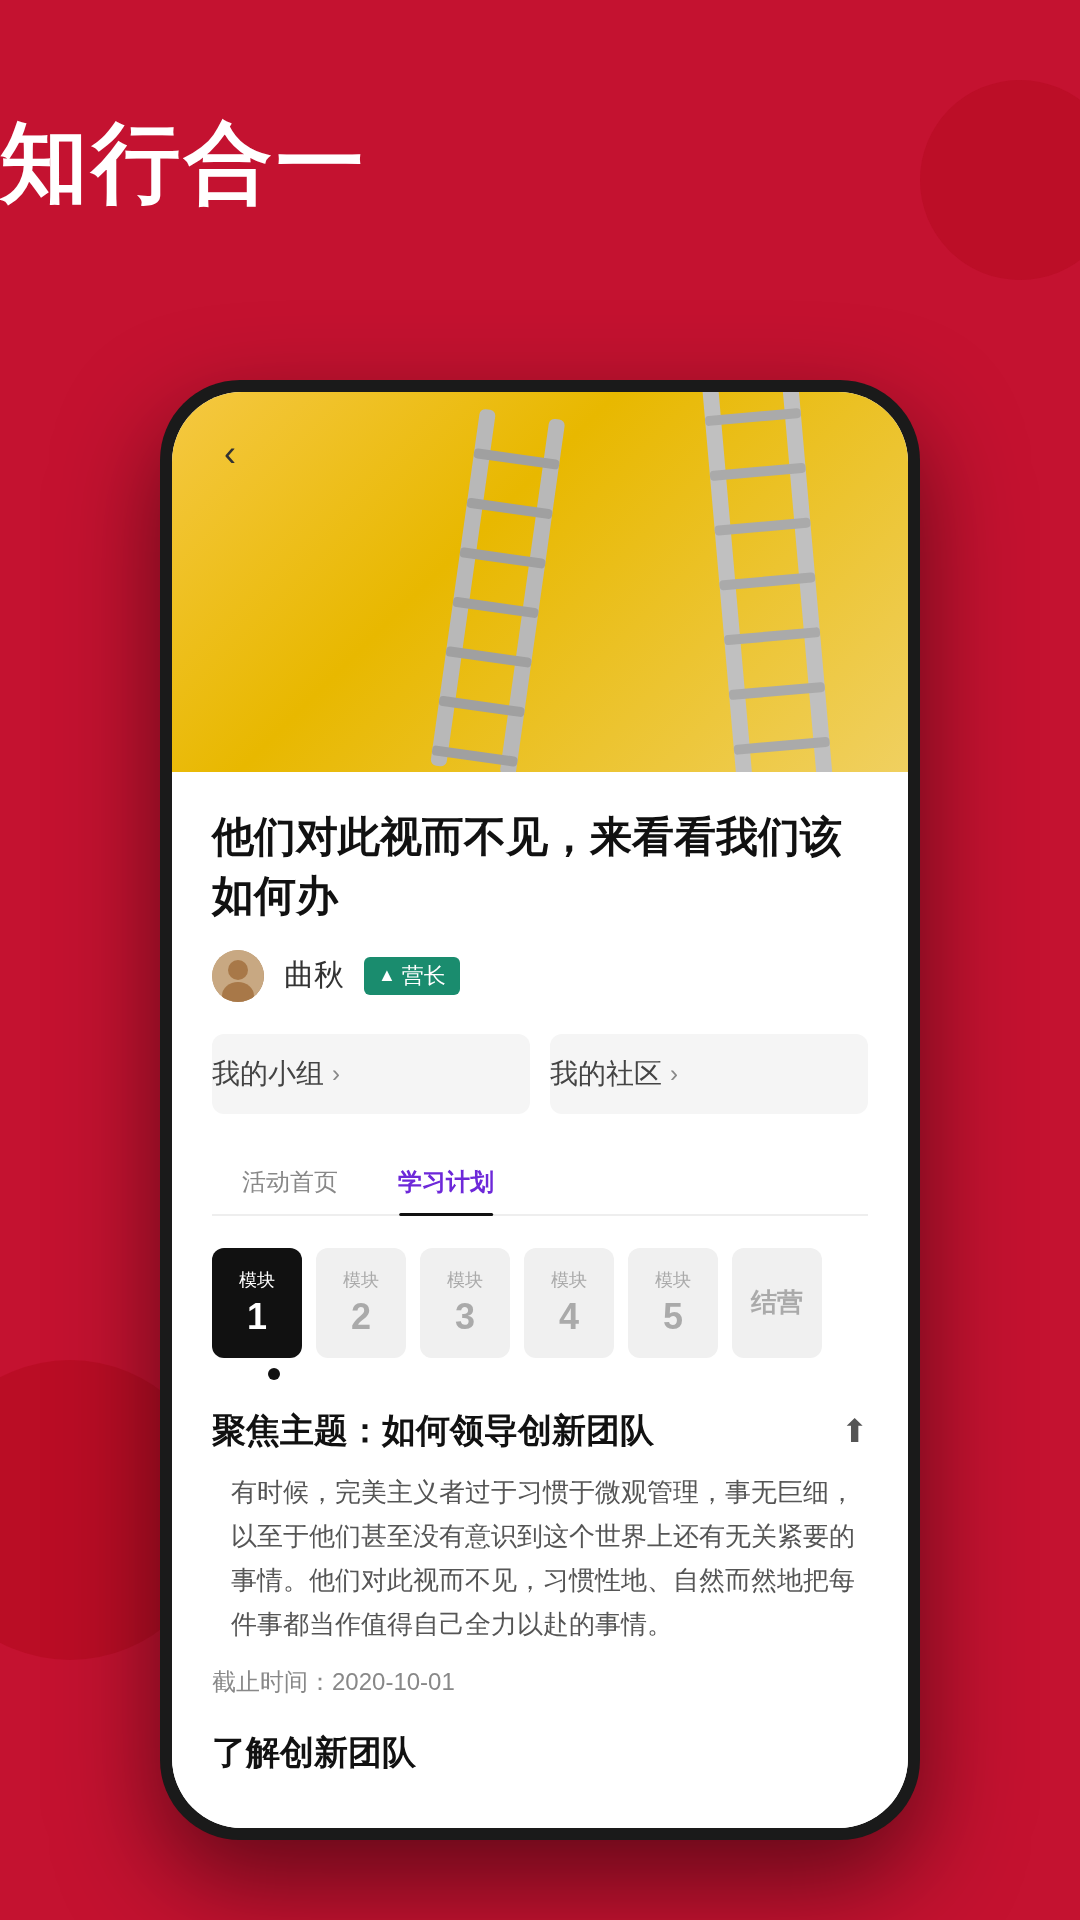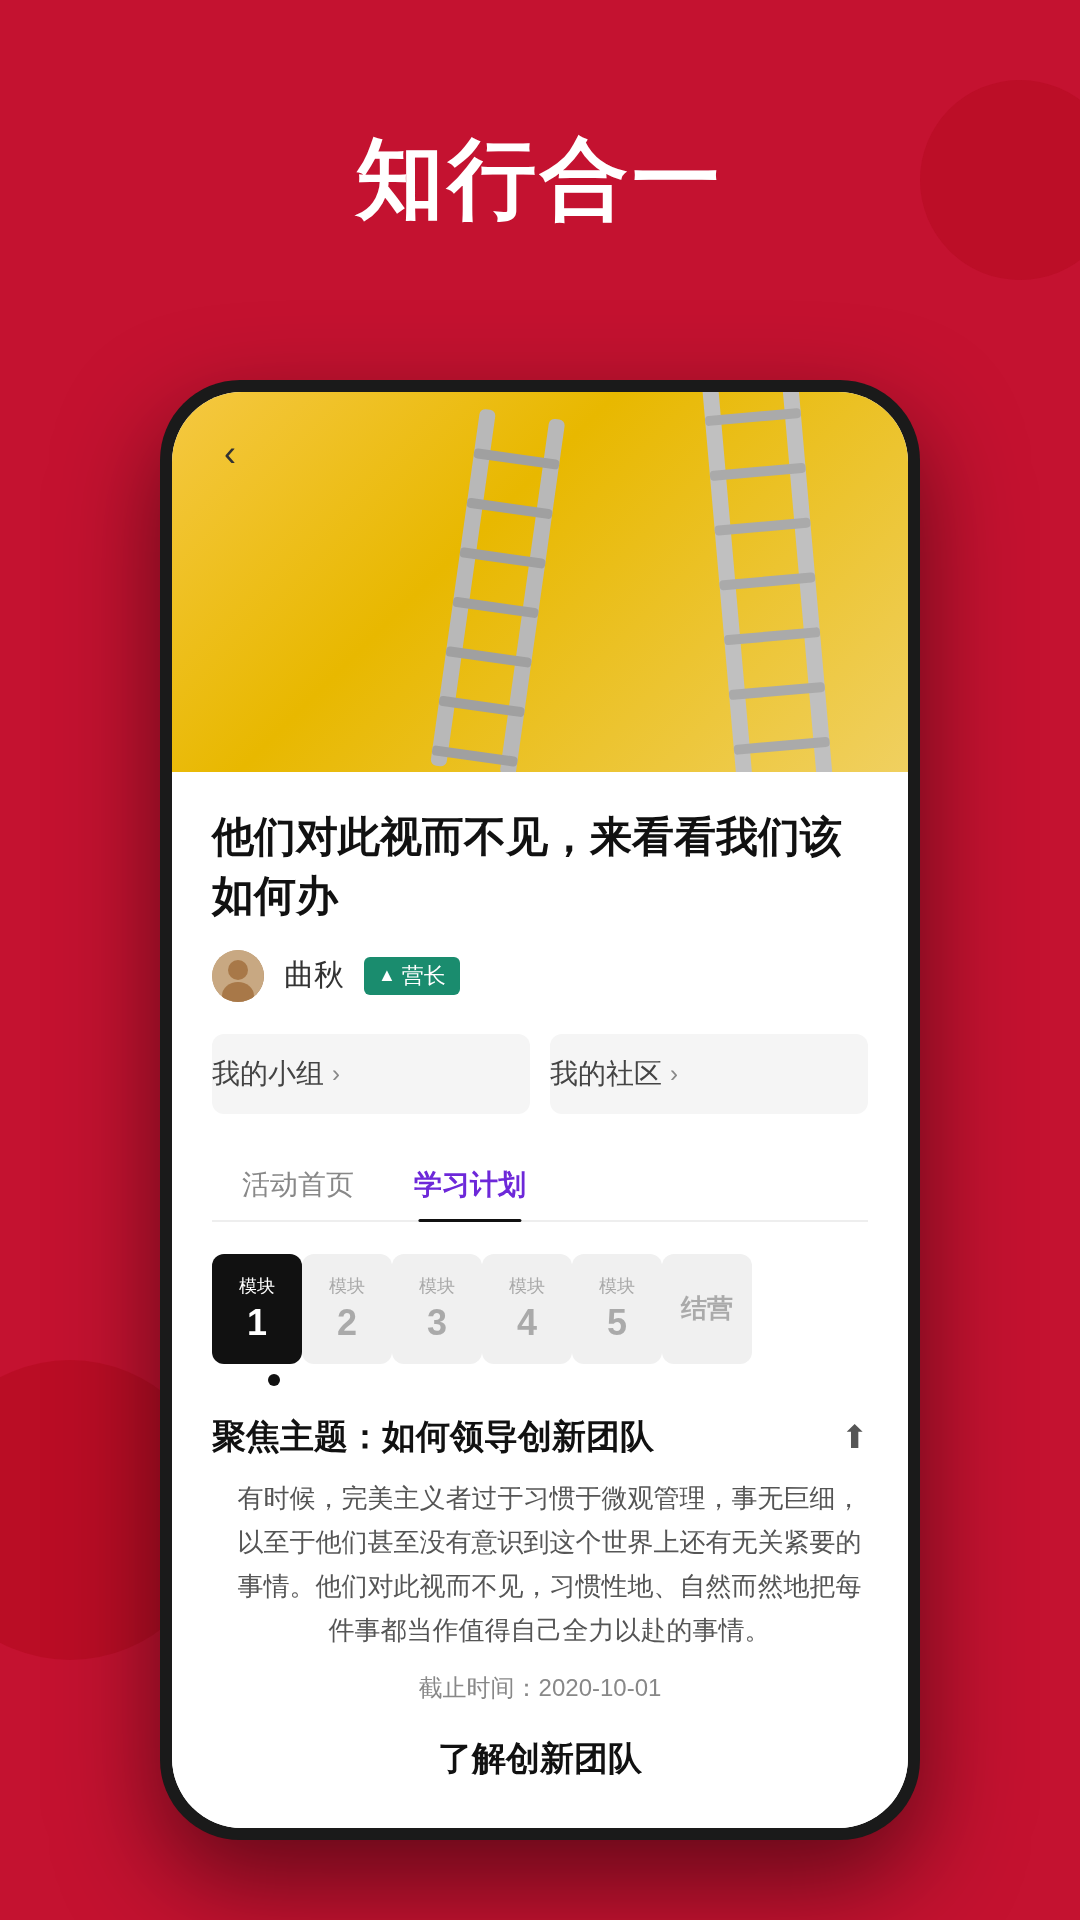--- a/index.html
+++ b/index.html
@@ -28,23 +28,23 @@
       height: 200px;
       border-radius: 50%;
       background: rgba(180, 10, 30, 0.5);
       top: 80px;
       right: -40px;
     }
 
     
     .hero-text {
       position: absolute;
-      top: 120px;
+      top: 104px;
       width: 100%;
-      text-align: center;
+      text-align: left;
     }
     .hero-title {
       font-size: 88px;
       font-weight: 700;
       color: #ffffff;
       letter-spacing: 4px;
     }
     .hero-subtitle {
       font-size: 46px;
       font-weight: 400;
@@ -198,21 +198,21 @@
 
     
     .tabs-row {
       display: flex;
       gap: 0;
       margin-bottom: 32px;
       border-bottom: 2px solid #eeeeee;
     }
     .tab-item {
       padding: 16px 30px;
-      font-size: 28px;
+      font-size: 24px;
       color: #888;
       position: relative;
     }
     .tab-item.active {
       color: #6d28d9;
       font-weight: 700;
     }
     .tab-item.active::after {
       content: '';
       position: absolute;
@@ -221,20 +221,21 @@
       transform: translateX(-50%);
       width: 60%;
       height: 3px;
       background: #111;
       border-radius: 2px;
     }
 
     
     .module-tabs {
       display: flex;
+      gap: 14px;
       margin-bottom: 10px;
       overflow-x: auto;
     }
     .module-tab {
       min-width: 90px;
       height: 110px;
       border-radius: 12px;
       display: flex;
       flex-direction: column;
       align-items: center;
@@ -267,21 +268,20 @@
     .module-dot {
       width: 12px;
       height: 12px;
       border-radius: 50%;
       background: #111;
     }
 
     
     .focus-section {
       margin-bottom: 20px;
-      text-align: center;
     }
     .focus-title-row {
       display: flex;
       justify-content: space-between;
       align-items: center;
       margin-bottom: 16px;
     }
     .focus-title {
       font-size: 34px;
       font-weight: 700;

